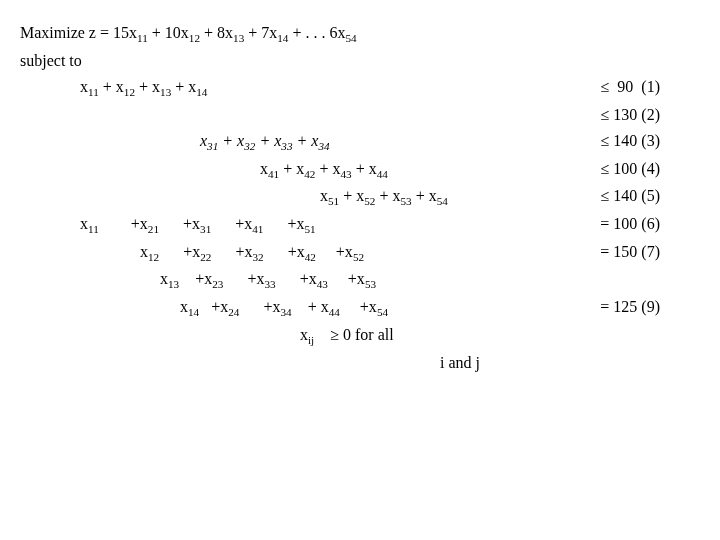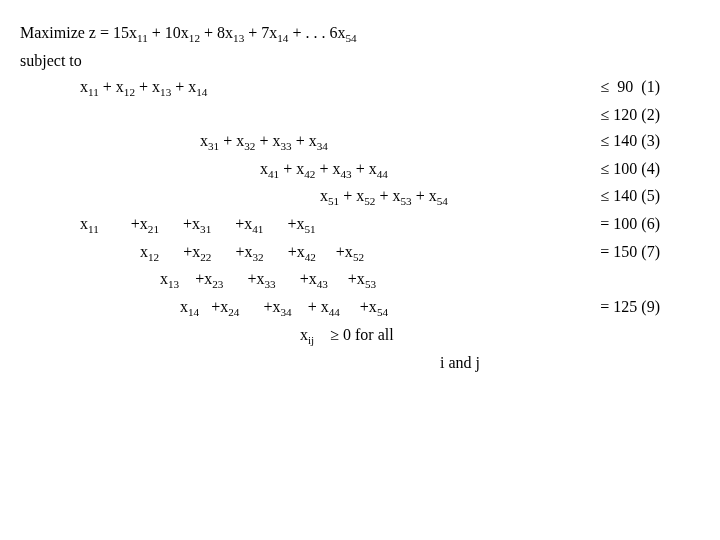--- a/index.html
+++ b/index.html
@@ -26,21 +26,21 @@
     .line {
       white-space: nowrap;
       line-height: 1.65;
     }
     sub {
       font-size: 0.7em;
       vertical-align: sub;
     }
     .indent1 { padding-left: 60px; }
     .indent2 { padding-left: 120px; }
-    .indent3 { padding-left: 180px; }
+    .indent3 { padding-left: 180px; font-style: italic; }
     .indent4 { padding-left: 240px; }
     .indent5 { padding-left: 300px; }
     .rhs {
       float: right;
       padding-right: 40px;
     }
     .clearfix::after {
       content: '';
       display: table;
       clear: both;
@@ -58,21 +58,21 @@
     <div class="line">
       subject to
     </div>
 
     <div class="line clearfix">
       <span class="rhs">≤&nbsp; 90&nbsp; (1)</span>
       <span class="indent1">x<sub>11</sub> + x<sub>12</sub> + x<sub>13</sub> + x<sub>14</sub></span>
     </div>
 
     <div class="line clearfix">
-      <span class="rhs">≤ 120 (2)</span>
+      <span class="rhs">≤ 130 (2)</span>
     </div>
 
     <div class="line clearfix">
       <span class="rhs">≤ 140 (3)</span>
       <span class="indent3">x<sub>31</sub> + x<sub>32</sub> + x<sub>33</sub> + x<sub>34</sub></span>
     </div>
 
     <div class="line clearfix">
       <span class="rhs">≤ 100 (4)</span>
       <span class="indent4">x<sub>41</sub> + x<sub>42</sub> + x<sub>43</sub> + x<sub>44</sub></span>

